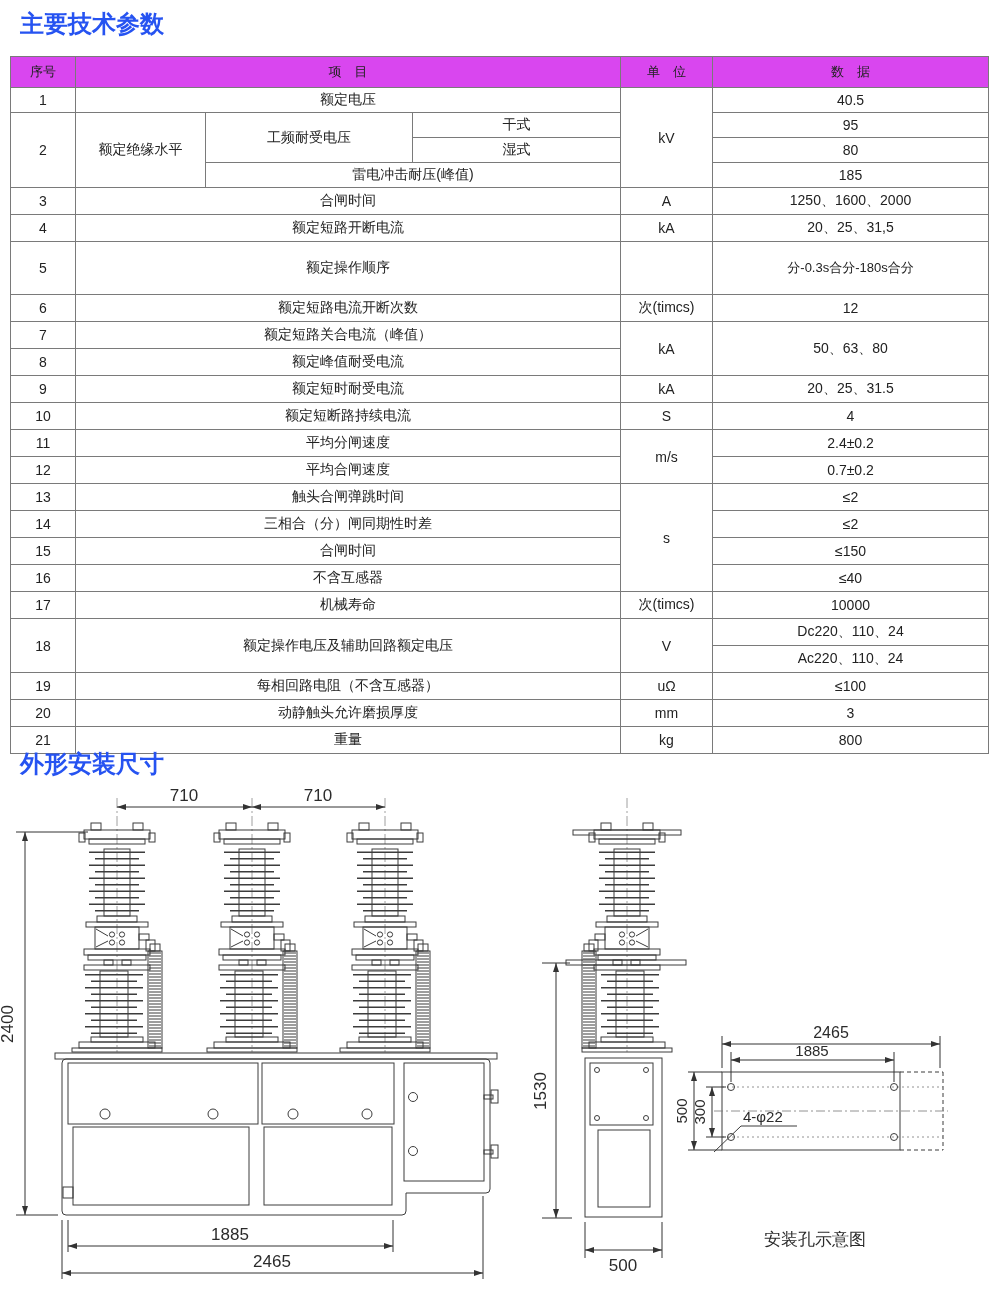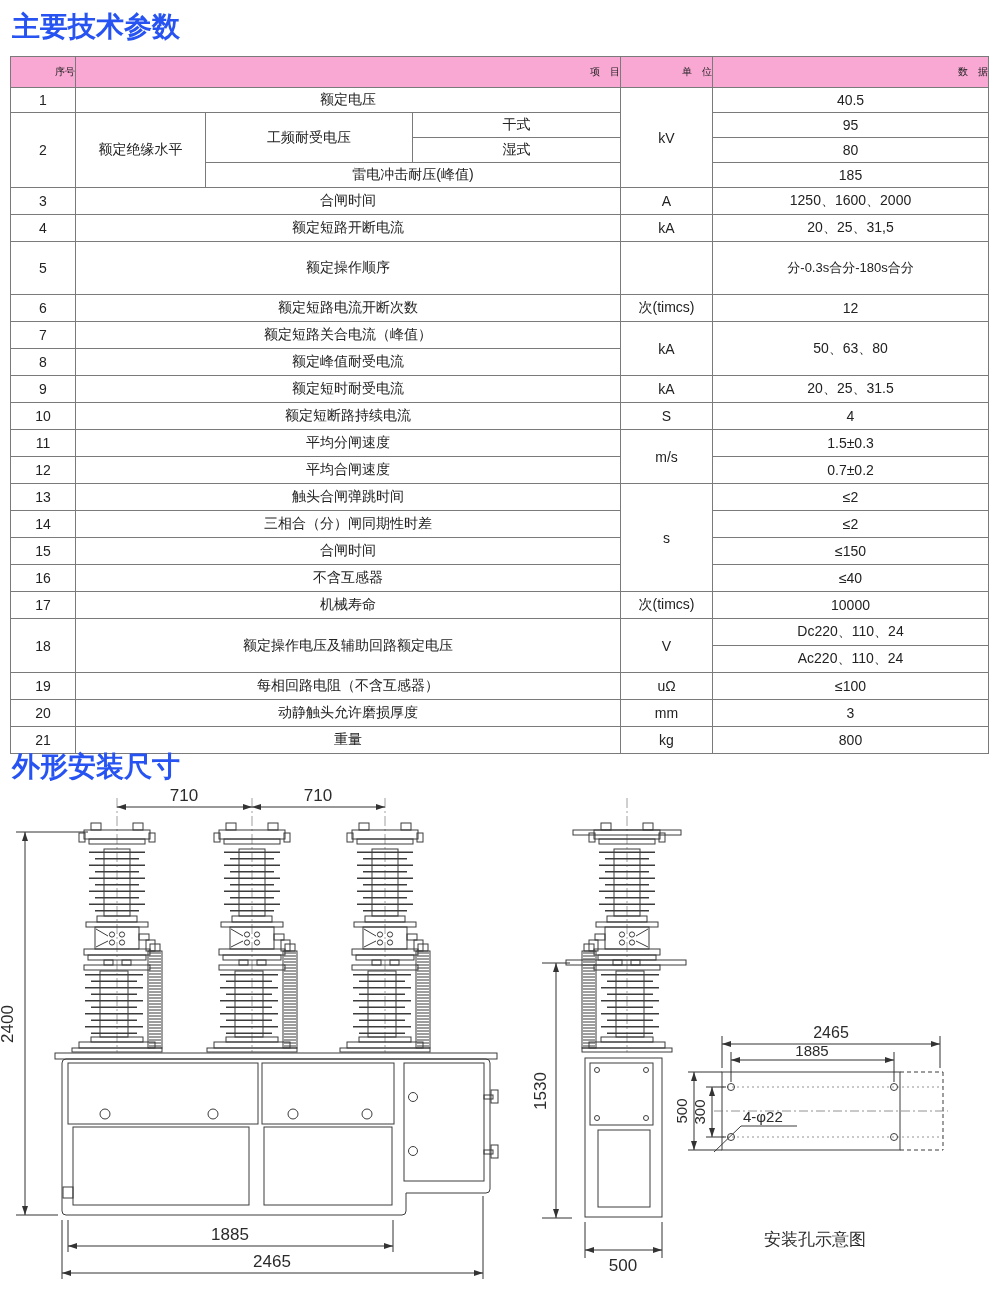--- a/index.html
+++ b/index.html
@@ -1,27 +1,27 @@
 <!DOCTYPE html>
 <html><head>
 <meta charset="utf-8">
 <style>
   html,body{margin:0;padding:0;background:#fff;}
   .page{position:relative;width:1000px;height:1305px;background:#ffffff;
         font-family:"Liberation Sans",sans-serif;color:#222;overflow:hidden;}
-  .sec-title{position:absolute;left:12px;font-size:28px;font-weight:bold;color:#2653f1;
+  .sec-title{position:absolute;left:20px;font-size:24px;font-weight:bold;color:#2653f1;
              font-family:"Liberation Sans",sans-serif;}
   #t1{top:8px;}
   #t2{top:748px;}
   table.params{position:absolute;left:10px;top:56px;width:978px;border-collapse:collapse;
                table-layout:fixed;}
   table.params th,table.params td{border:1px solid #7a7a7a;text-align:center;font-weight:normal;
                font-size:14px;color:#222;padding:0;overflow:hidden;white-space:nowrap;
                vertical-align:middle;background:#fff;}
-  table.params thead th{background:#f9a8d4;font-size:10px;height:30px;text-align:right;}
+  table.params thead th{background:#d946ef;font-size:13px;height:30px;}
   td.left{text-align:left;padding-left:11px;}
   td.tint{background:#d9edf1;}
   td.dcell{font-size:15px;}
   tr.rh24 td{height:24px;}
   tr.rh26 td{height:26px;}
   tr.rh52 td{height:52px;}
   td.seq{font-size:15px;}
   svg.drawing{position:absolute;left:0;top:735px;}
   .dtx{fill:#2b2b2b;stroke:none;font-family:"Liberation Sans",sans-serif;}
 </style>
@@ -114,21 +114,21 @@
       <tr class="rh26">
         <td class="seq tint">10</td>
         <td colspan="3" class="left tint">额定短断路持续电流</td>
         <td class="tint">S</td>
         <td class="dcell tint">4</td>
       </tr>
       <tr class="rh26">
         <td class="seq">11</td>
         <td colspan="3" class="left">平均分闸速度</td>
         <td rowspan="2">m/s</td>
-        <td class="dcell">1.5±0.3</td>
+        <td class="dcell">2.4±0.2</td>
       </tr>
       <tr class="rh26">
         <td class="seq tint">12</td>
         <td colspan="3" class="left tint">平均合闸速度</td>
         <td class="dcell tint">0.7±0.2</td>
       </tr>
       <tr class="rh26">
         <td class="seq">13</td>
         <td colspan="3" class="left">触头合闸弹跳时间</td>
         <td rowspan="4">s</td>

